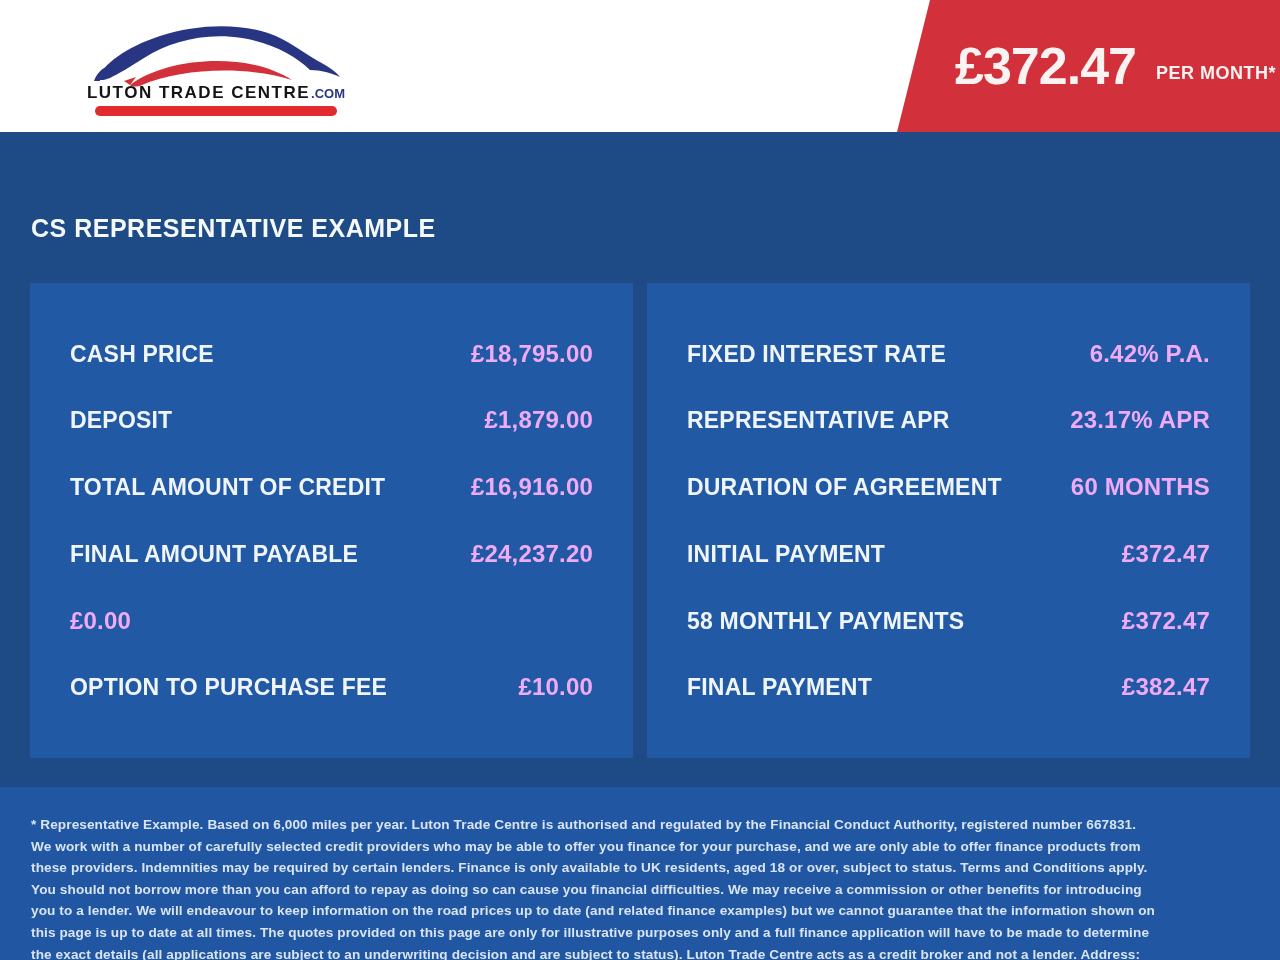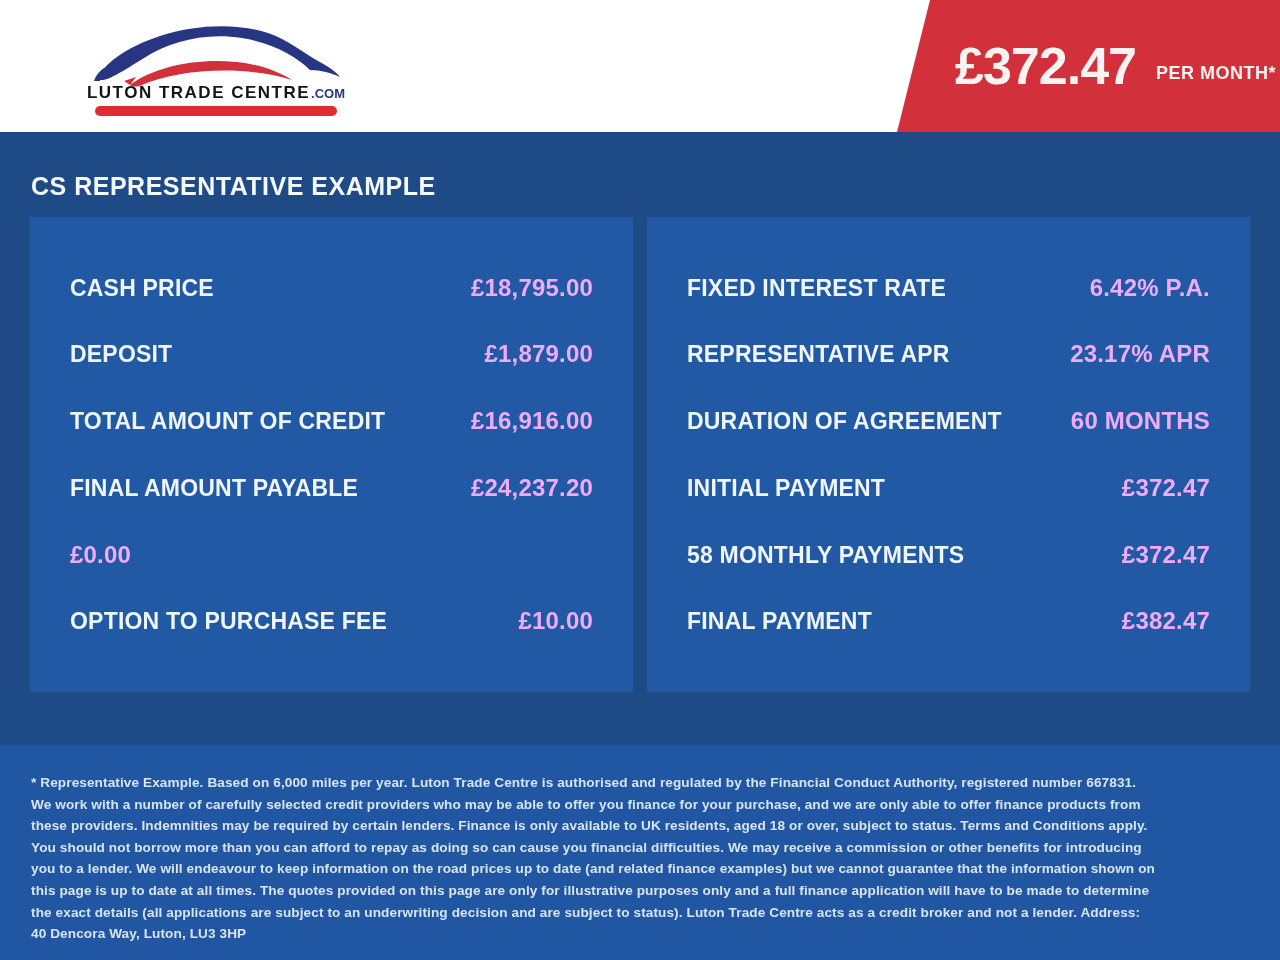--- a/index.html
+++ b/index.html
@@ -16,22 +16,22 @@
   .logo-bar { width:242px; height:10px; border-radius:5px; background:#E22B2F; margin-top:3px; }
 
   .price-banner { position:absolute; right:0; top:0; width:383px; height:132px; background:#D2303A;
                   clip-path:polygon(33px 0, 100% 0, 100% 100%, 0 100%);
                   display:flex; align-items:center; padding-left:58px; }
   .price-amount { font-size:52px; font-weight:bold; color:#FBF3F2; letter-spacing:-1px; }
   .price-period { font-size:18px; font-weight:bold; color:#FBF3F2; letter-spacing:0.5px; margin-left:20px; transform:translateY(7px); }
 
   
   .main { width:1280px; height:613px; background:#1E4A86; }
-  .page-title { font-size:25px; font-weight:bold; color:#F5F9FC; letter-spacing:0.5px; padding:40px 0 0 31px; }
-  .panels { display:flex; gap:14px; margin:16px 30px 0 30px; }
+  .page-title { font-size:25px; font-weight:bold; color:#F5F9FC; letter-spacing:0.5px; padding:40px 0 0 31px;margin-top:42px; }
+  .panels { display:flex; gap:14px; margin:40px 30px 0 30px; }
   .panel { flex:1; height:475px; background:#2159A4; display:flex; flex-direction:column; justify-content:space-evenly; padding:18px 40px; }
   .frow { display:flex; justify-content:space-between; align-items:baseline; }
   .flabel { font-size:23px; font-weight:bold; color:#EFF5FA; letter-spacing:0.2px; white-space:nowrap; }
   .fvalue { font-size:24px; font-weight:bold; color:#f0abfc; letter-spacing:0.2px; white-space:nowrap; }
 
   
   .footer { width:1280px; height:215px; background:#2156A2; padding:27px 14px 0 31px; }
   .disclaimer { font-size:13.6px; font-weight:bold; color:#D8E4F2; line-height:21.6px; max-width:1128px; letter-spacing:0.1px; }
 </style>
 </head>

